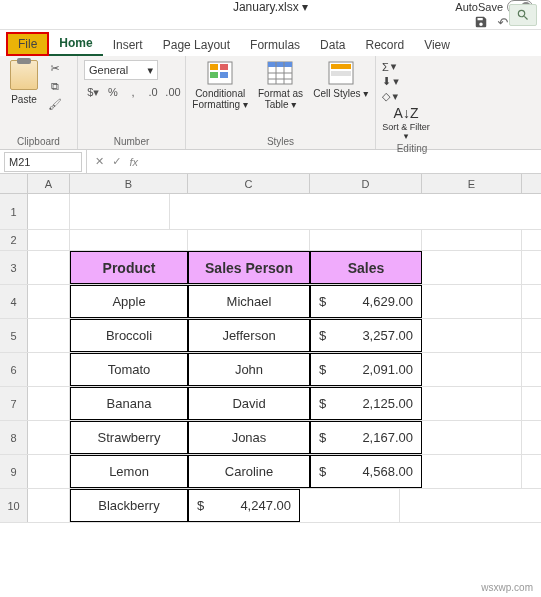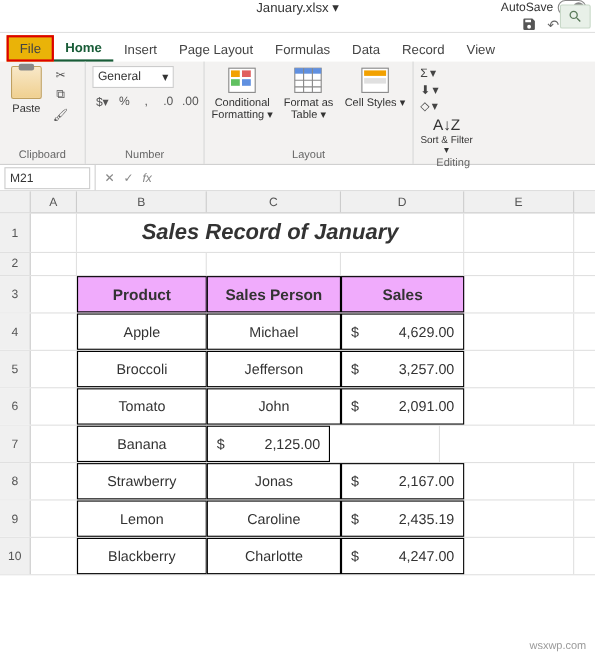--- a/index.html
+++ b/index.html
@@ -169,21 +169,21 @@
         <div class="styles-icon">
           <svg width="26" height="24" viewBox="0 0 26 24">
               <rect x="1" y="1" width="24" height="22" fill="#fff" stroke="#888"></rect>
               <rect x="3" y="3" width="20" height="5" fill="#f2a100"></rect>
               <rect x="3" y="10" width="20" height="5" fill="#e0e0e0"></rect>
             </svg>
         </div>
         <span style="text-align:right;line-height:1.1">Cell Styles ▾</span>
       </div>
     </div>
-    <div class="group-label">Layout</div>
+    <div class="group-label">Styles</div>
   </div>
 
   <div class="ribbon-group" style="width:72px;border-right:none">
     <div class="group-content" style="flex-direction:column;gap:2px">
       <div class="edit-row"><span>Σ</span> ▾</div>
       <div class="edit-row"><span>⬇</span> ▾</div>
       <div class="edit-row"><span>◇</span> ▾</div>
       <div class="styles-btn" style="width:48px">
         <span style="font-size:14px">A↓Z</span>
         <span style="font-size:9px;text-align:center;line-height:1">Sort &amp; Filter ▾</span>
@@ -212,21 +212,20 @@
     <div class="col-h col-C">C</div>
     <div class="col-h col-D">D</div>
     <div class="col-h col-E">E</div>
   </div>
 
   <div class="rows" id="rows-container">
       <div class="g-row r-tall">
     <div class="row-h">1</div>
 
   <div class="g-cell col-A"></div>
-  <div class="g-cell title-cell" style="width:352px">Sales Record of January</div>
   <div class="g-cell col-E"></div>
   </div>
       <div class="g-row ">
     <div class="row-h">2</div>
 
   <div class="g-cell col-A" style="height:20px"></div>
   <div class="g-cell col-B"></div>
   <div class="g-cell col-C"></div>
   <div class="g-cell col-D"></div>
   <div class="g-cell col-E"></div>
@@ -274,20 +273,21 @@
           <span>$</span>
           <span>2,091.00</span>
         </div>
     <div class="g-cell col-E"></div>
   </div>
       <div class="g-row r-norm">
     <div class="row-h">7</div>
 
     <div class="g-cell col-A"></div>
     <div class="g-cell col-B data-cell">Banana</div>
+    <div class="g-cell col-C data-cell">David</div>
     <div class="g-cell col-D sales-cell">
           <span>$</span>
           <span>2,125.00</span>
         </div>
     <div class="g-cell col-E"></div>
   </div>
       <div class="g-row r-norm">
     <div class="row-h">8</div>
 
     <div class="g-cell col-A"></div>
@@ -300,30 +300,29 @@
     <div class="g-cell col-E"></div>
   </div>
       <div class="g-row r-norm">
     <div class="row-h">9</div>
 
     <div class="g-cell col-A"></div>
     <div class="g-cell col-B data-cell">Lemon</div>
     <div class="g-cell col-C data-cell">Caroline</div>
     <div class="g-cell col-D sales-cell">
           <span>$</span>
-          <span>2,435.19</span>
+          <span>4,568.00</span>
         </div>
     <div class="g-cell col-E"></div>
   </div>
       <div class="g-row r-norm">
     <div class="row-h">10</div>
 
     <div class="g-cell col-A"></div>
     <div class="g-cell col-B data-cell">Blackberry</div>
-    <div class="g-cell col-C data-cell">Charlotte</div>
     <div class="g-cell col-D sales-cell">
           <span>$</span>
           <span>4,247.00</span>
         </div>
     <div class="g-cell col-E"></div>
   </div>
     </div>
 </div>
 
 <div class="watermark">wsxwp.com</div>

